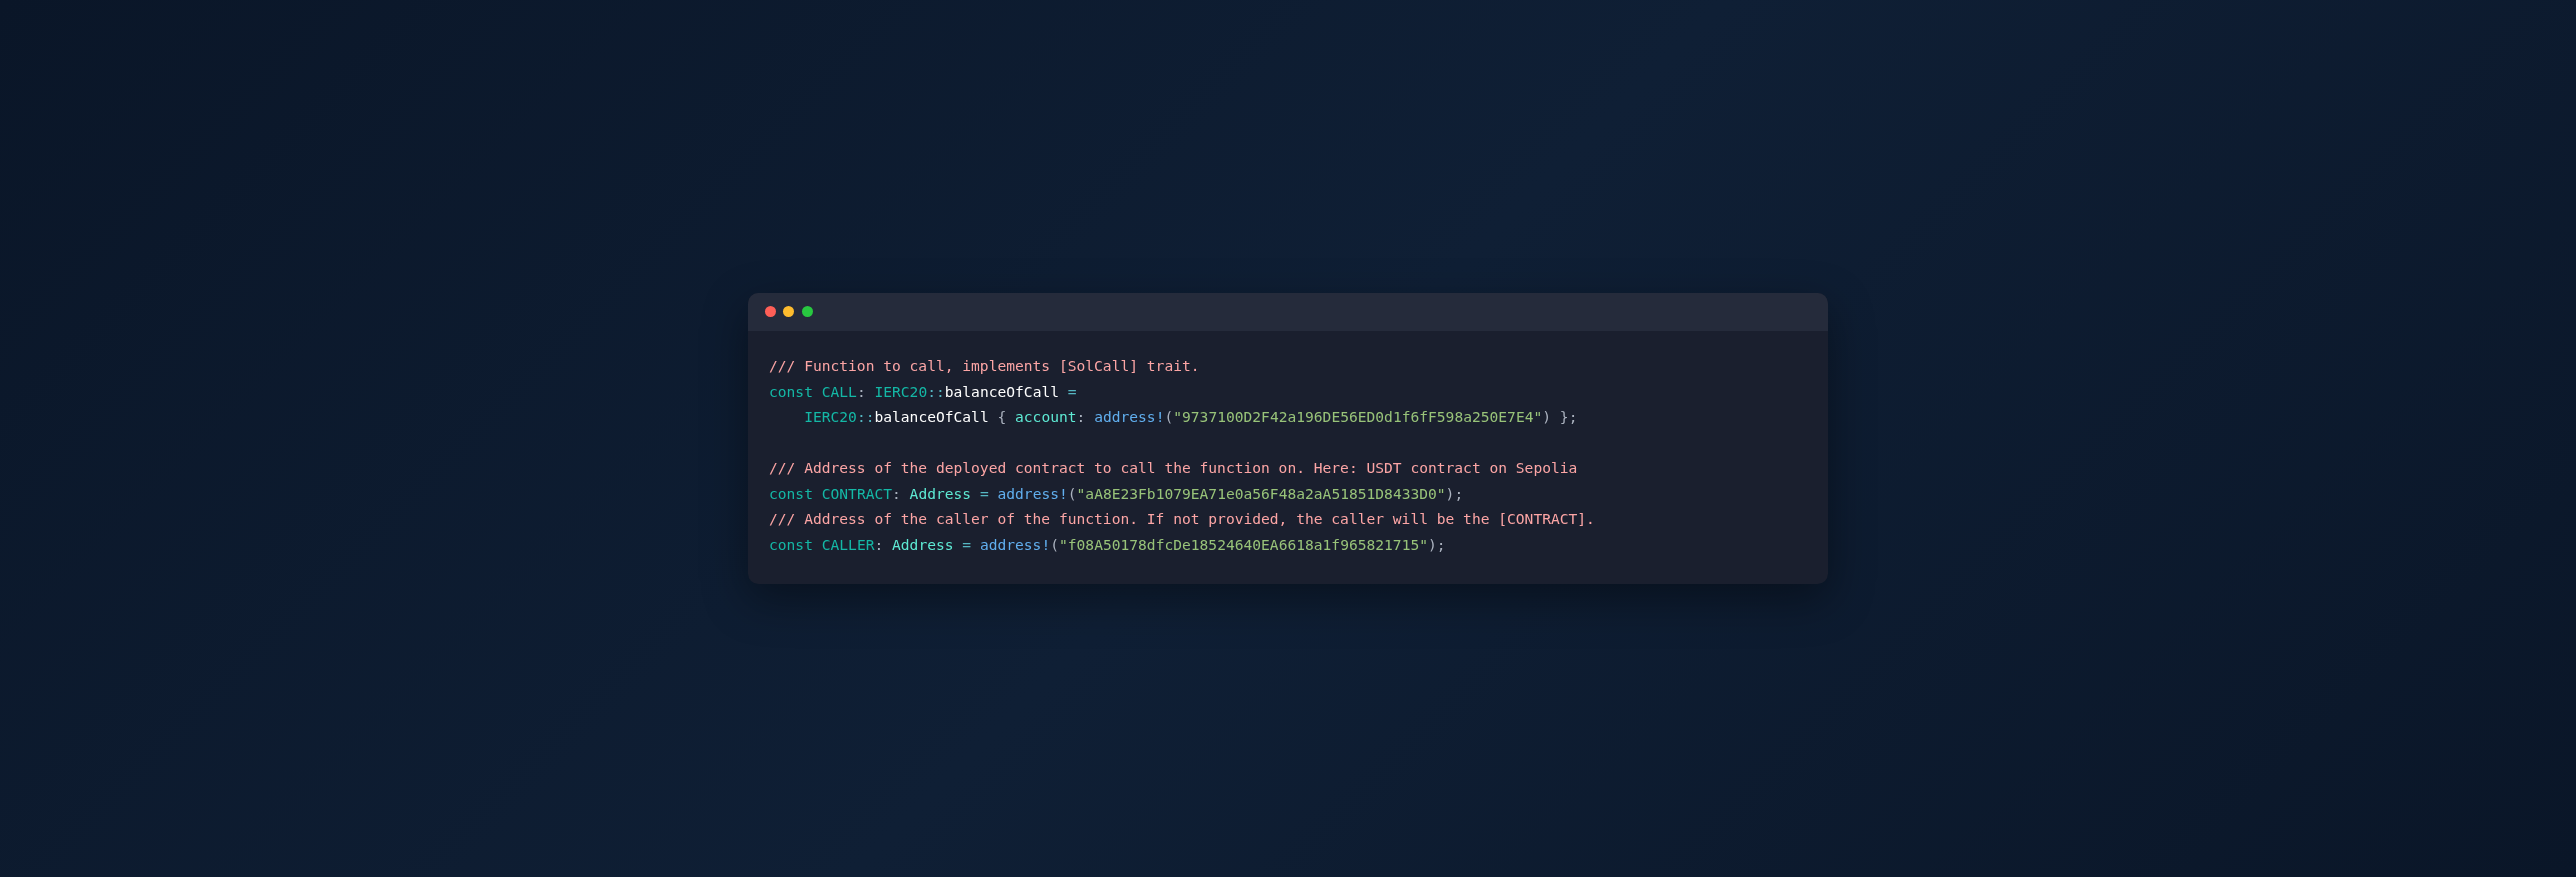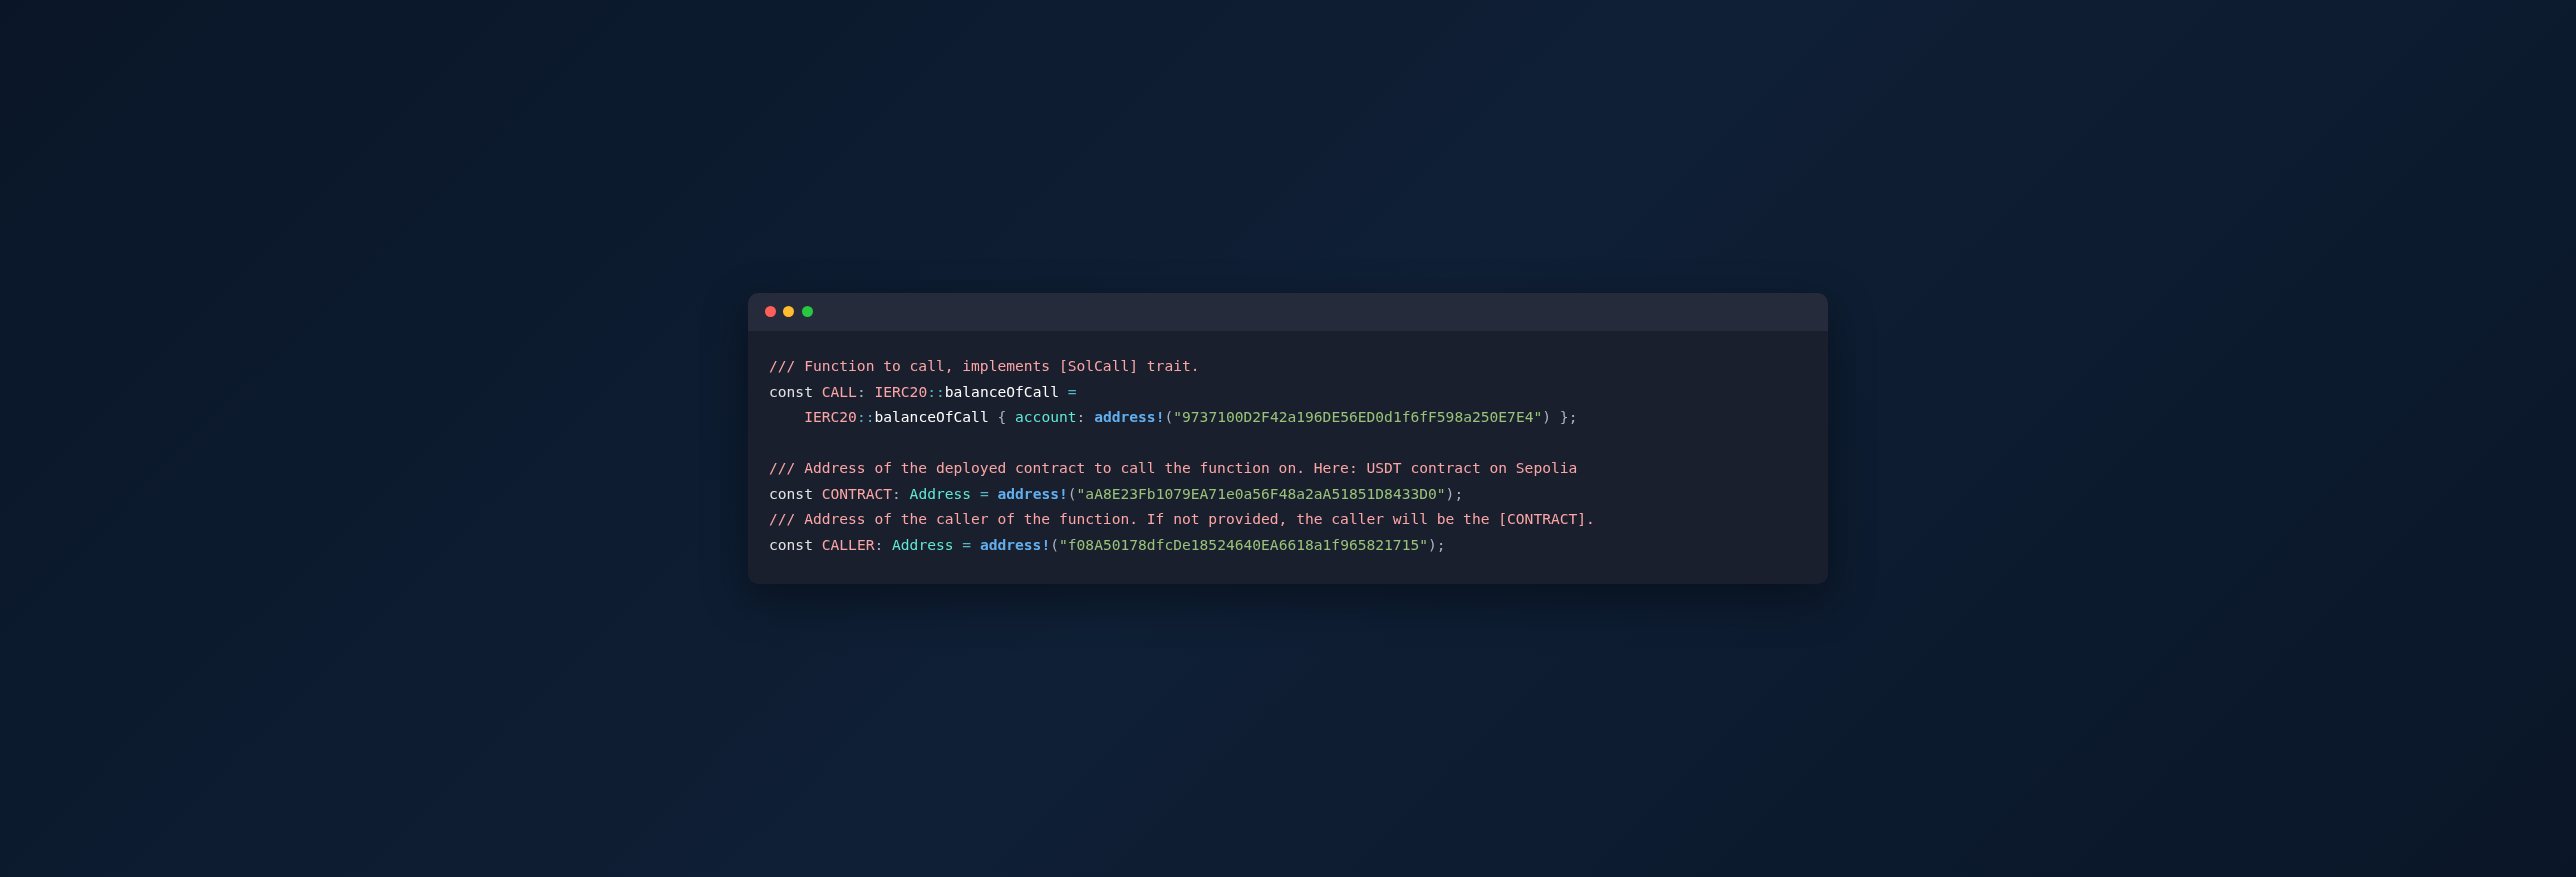--- a/index.html
+++ b/index.html
@@ -33,26 +33,26 @@
     border-radius: 50%;
   }
   .code-area {
     padding: 22.5px 21px 27px 21px;
     font-size: 14.6px;
     line-height: 1.75;
     white-space: pre;
     overflow-x: auto;
   }
   .c-comment { color: #fca5a5; }
-  .c-keyword { color: #e5e5e5; }
-  .c-const   { color: #fca5a5; text-align: center; }
+  .c-keyword { color: #14b8a6; }
+  .c-const   { color: #14b8a6; text-align: center; }
   .c-type    { color: #5eead4; }
   .c-member  { color: #ffffff; }
   .c-prop    { color: #5eead4; }
-  .c-func    { color: #61afef; font-weight: bold; }
+  .c-func    { color: #61afef; }
   .c-string  { color: #98c379; }
   .c-punct   { color: #abb2bf; }
   .c-op      { color: #56b6c2; }
 </style>
 </head>
 <body>
 
 <div class="window">
   <div class="titlebar">
     <span class="dot" style="background:#ff5f57"></span>

